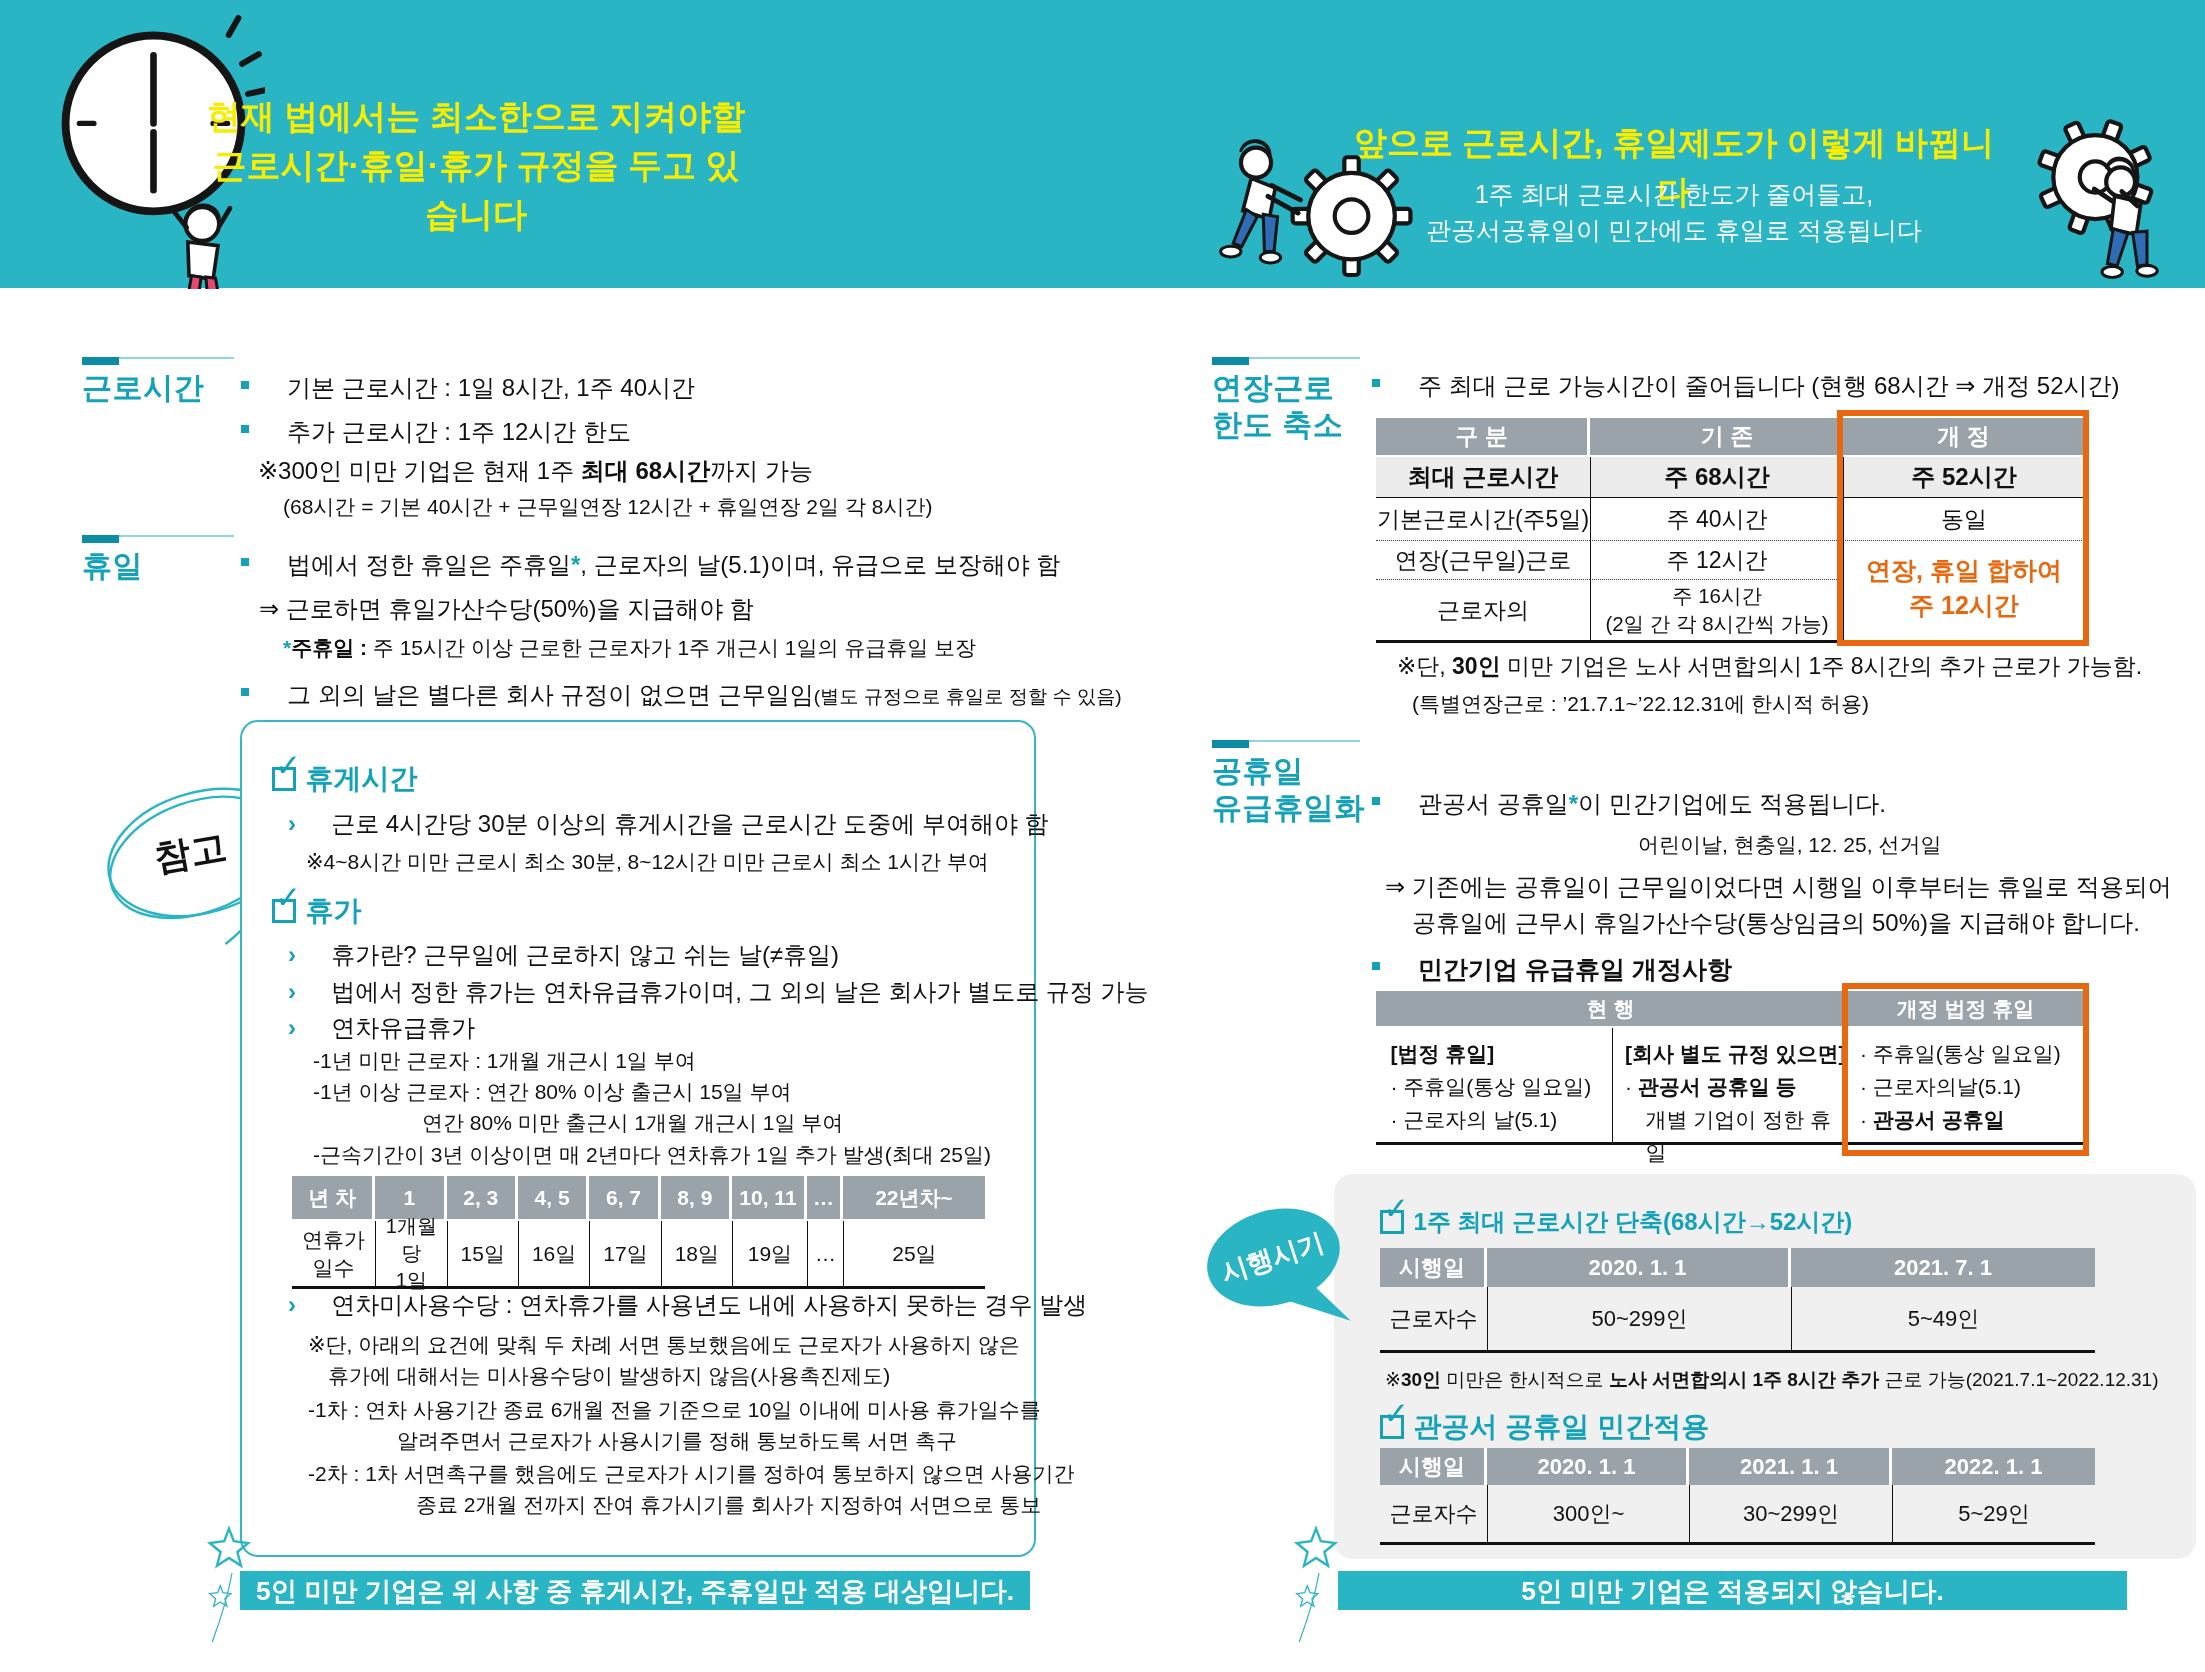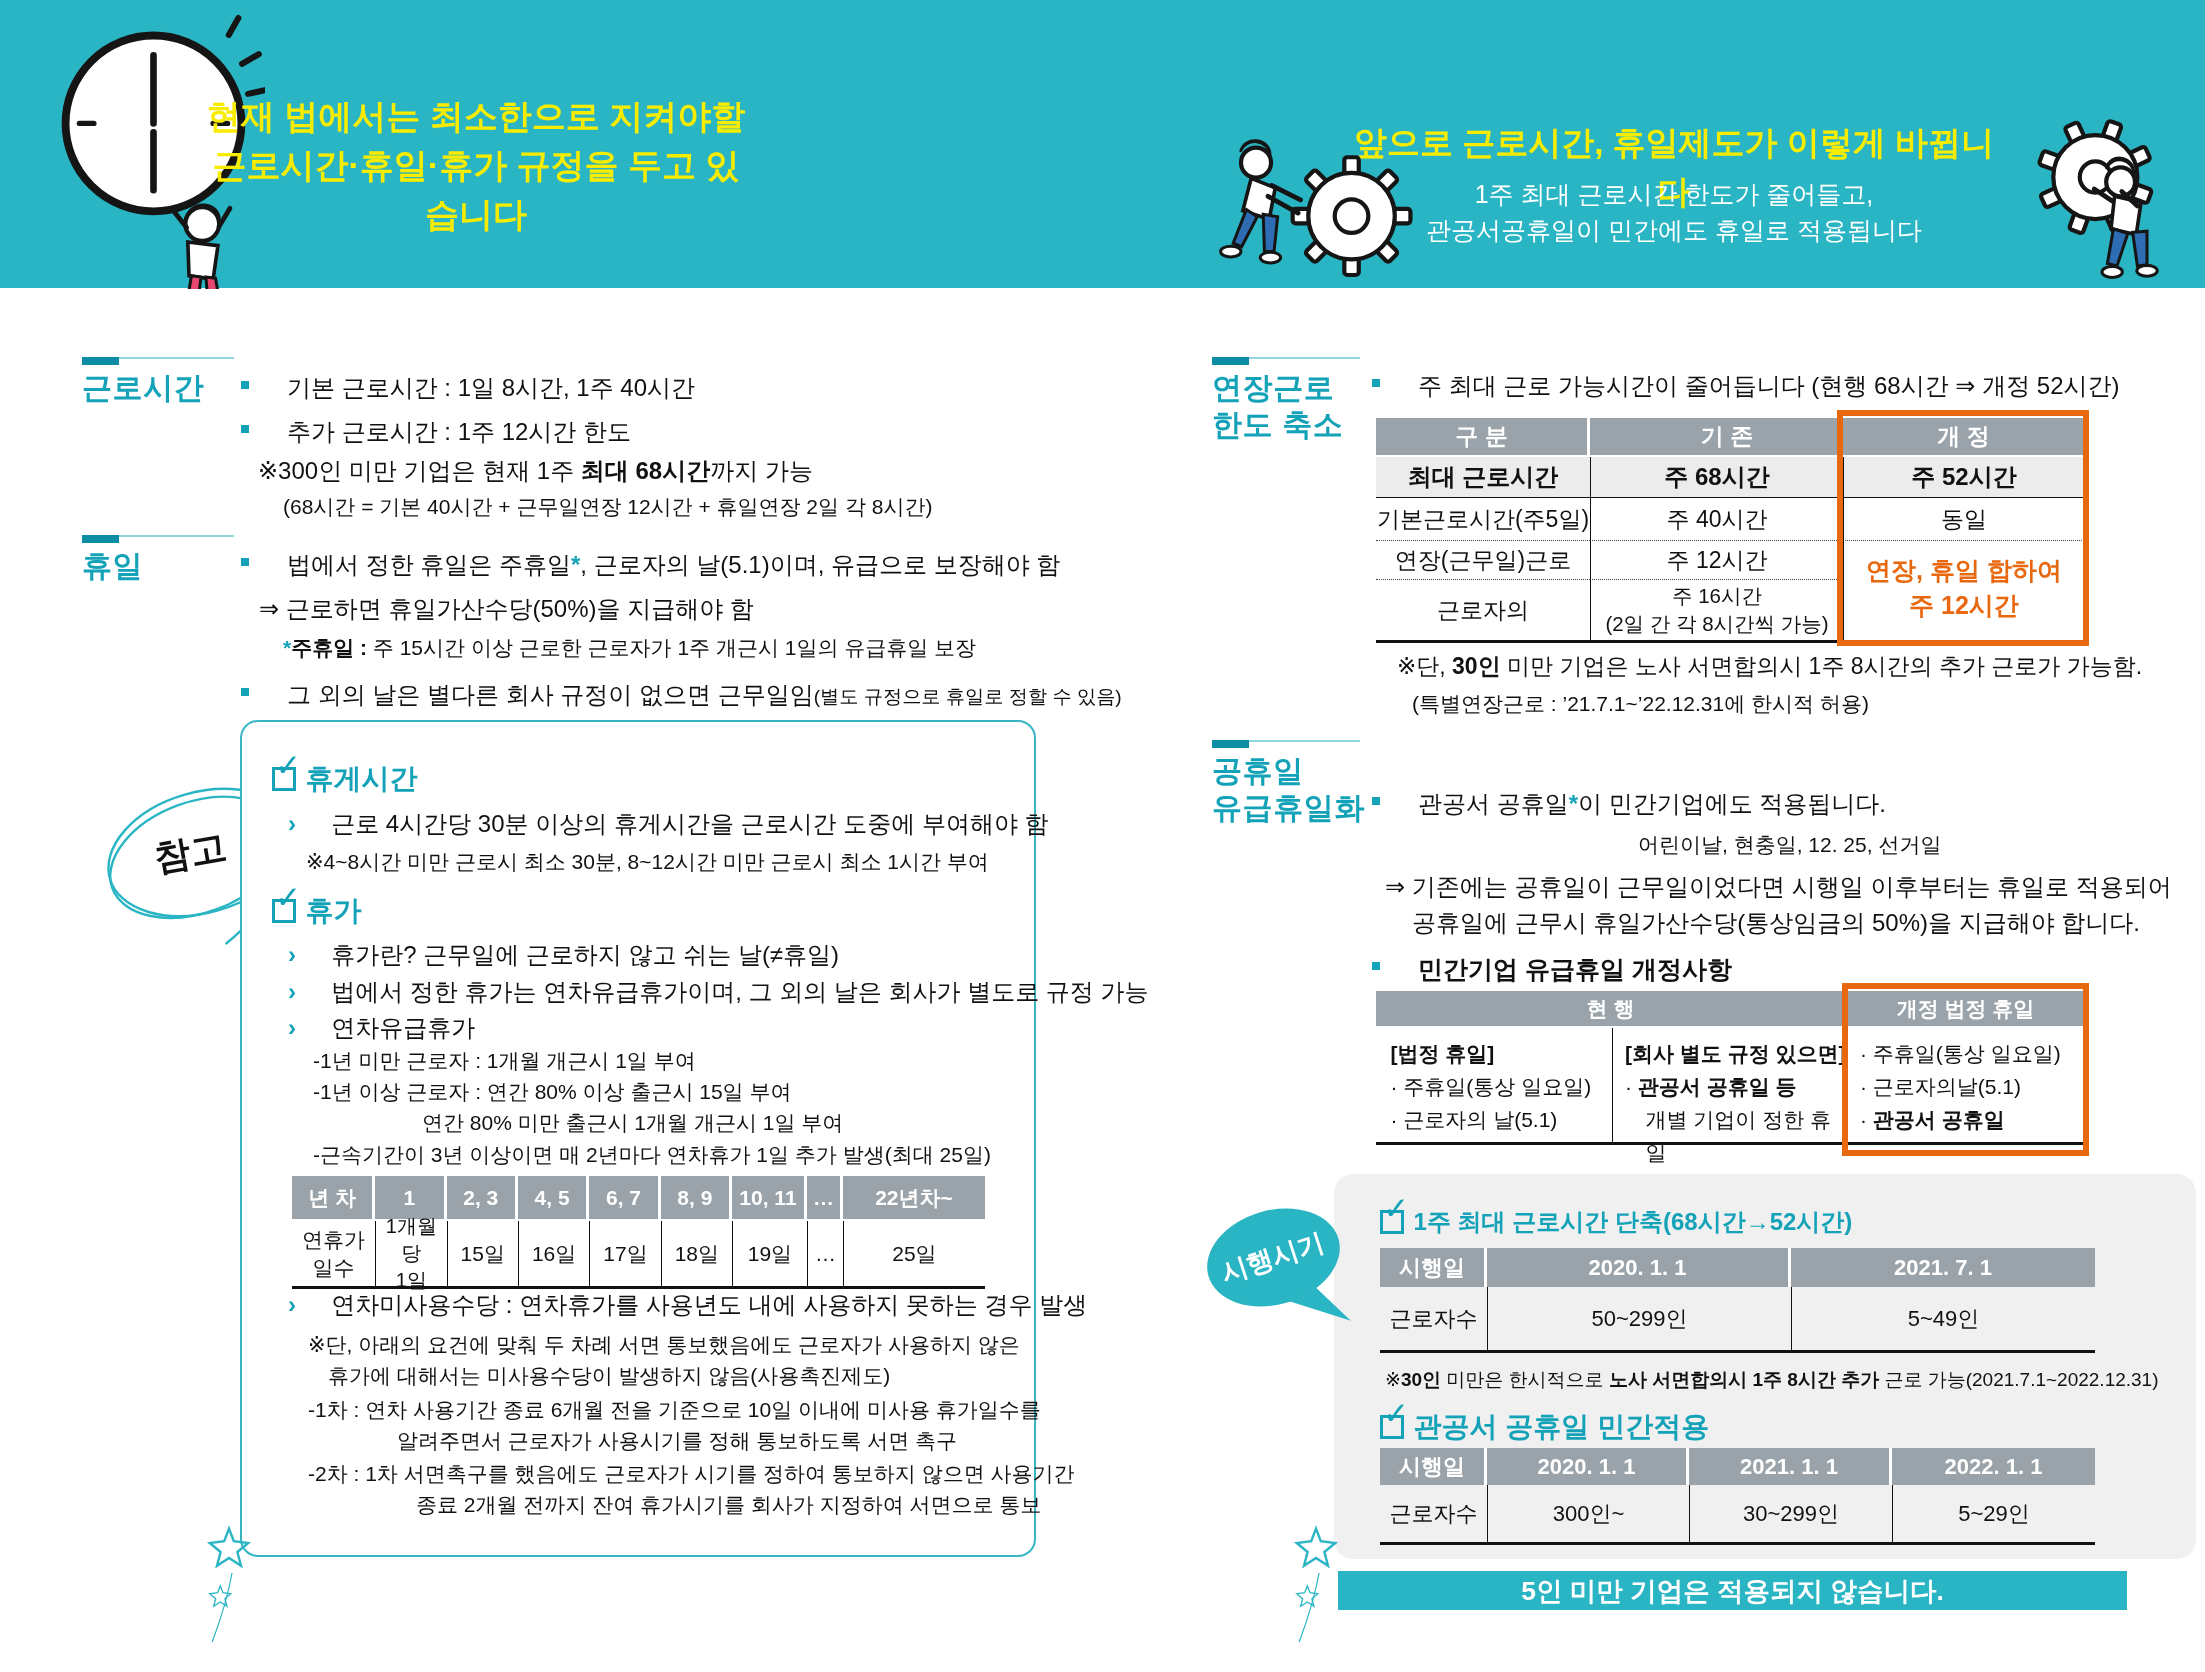--- a/index.html
+++ b/index.html
@@ -257,20 +257,21 @@
 
   <svg class="abs" style="left:199px;top:1525px;" width="60" height="120" viewBox="0 0 100 200">
     <g fill="none" stroke="#2ab5c4" stroke-width="4">
       <polygon points="50,6 58,27 82,30 64,45 70,68 50,55 30,68 36,45 18,30 42,27"></polygon>
       <g transform="translate(8,98) scale(0.55)">
           <polygon points="50,6 58,27 82,30 64,45 70,68 50,55 30,68 36,45 18,30 42,27"></polygon>
         </g>
       <path d="M55,80 C48,120 35,160 22,195" stroke-width="2"></path>
     </g>
   </svg>
+  <div class="bar" style="left:240px;width:790px;">5인 미만 기업은 위 사항 중 휴게시간, 주휴일만 적용 대상입니다.</div>
 
   <div class="secline" style="left:1212px;top:357px;width:148px;">
       <span class="thick"></span>
       <span class="thin"></span>
     </div>
   <div class="sectitle" style="left:1212px;top:369px;">
     <div>연장근로</div>
       <div>한도 축소</div>
   </div>
   <div class="tx row" style="left:1372px;top:370px;">

